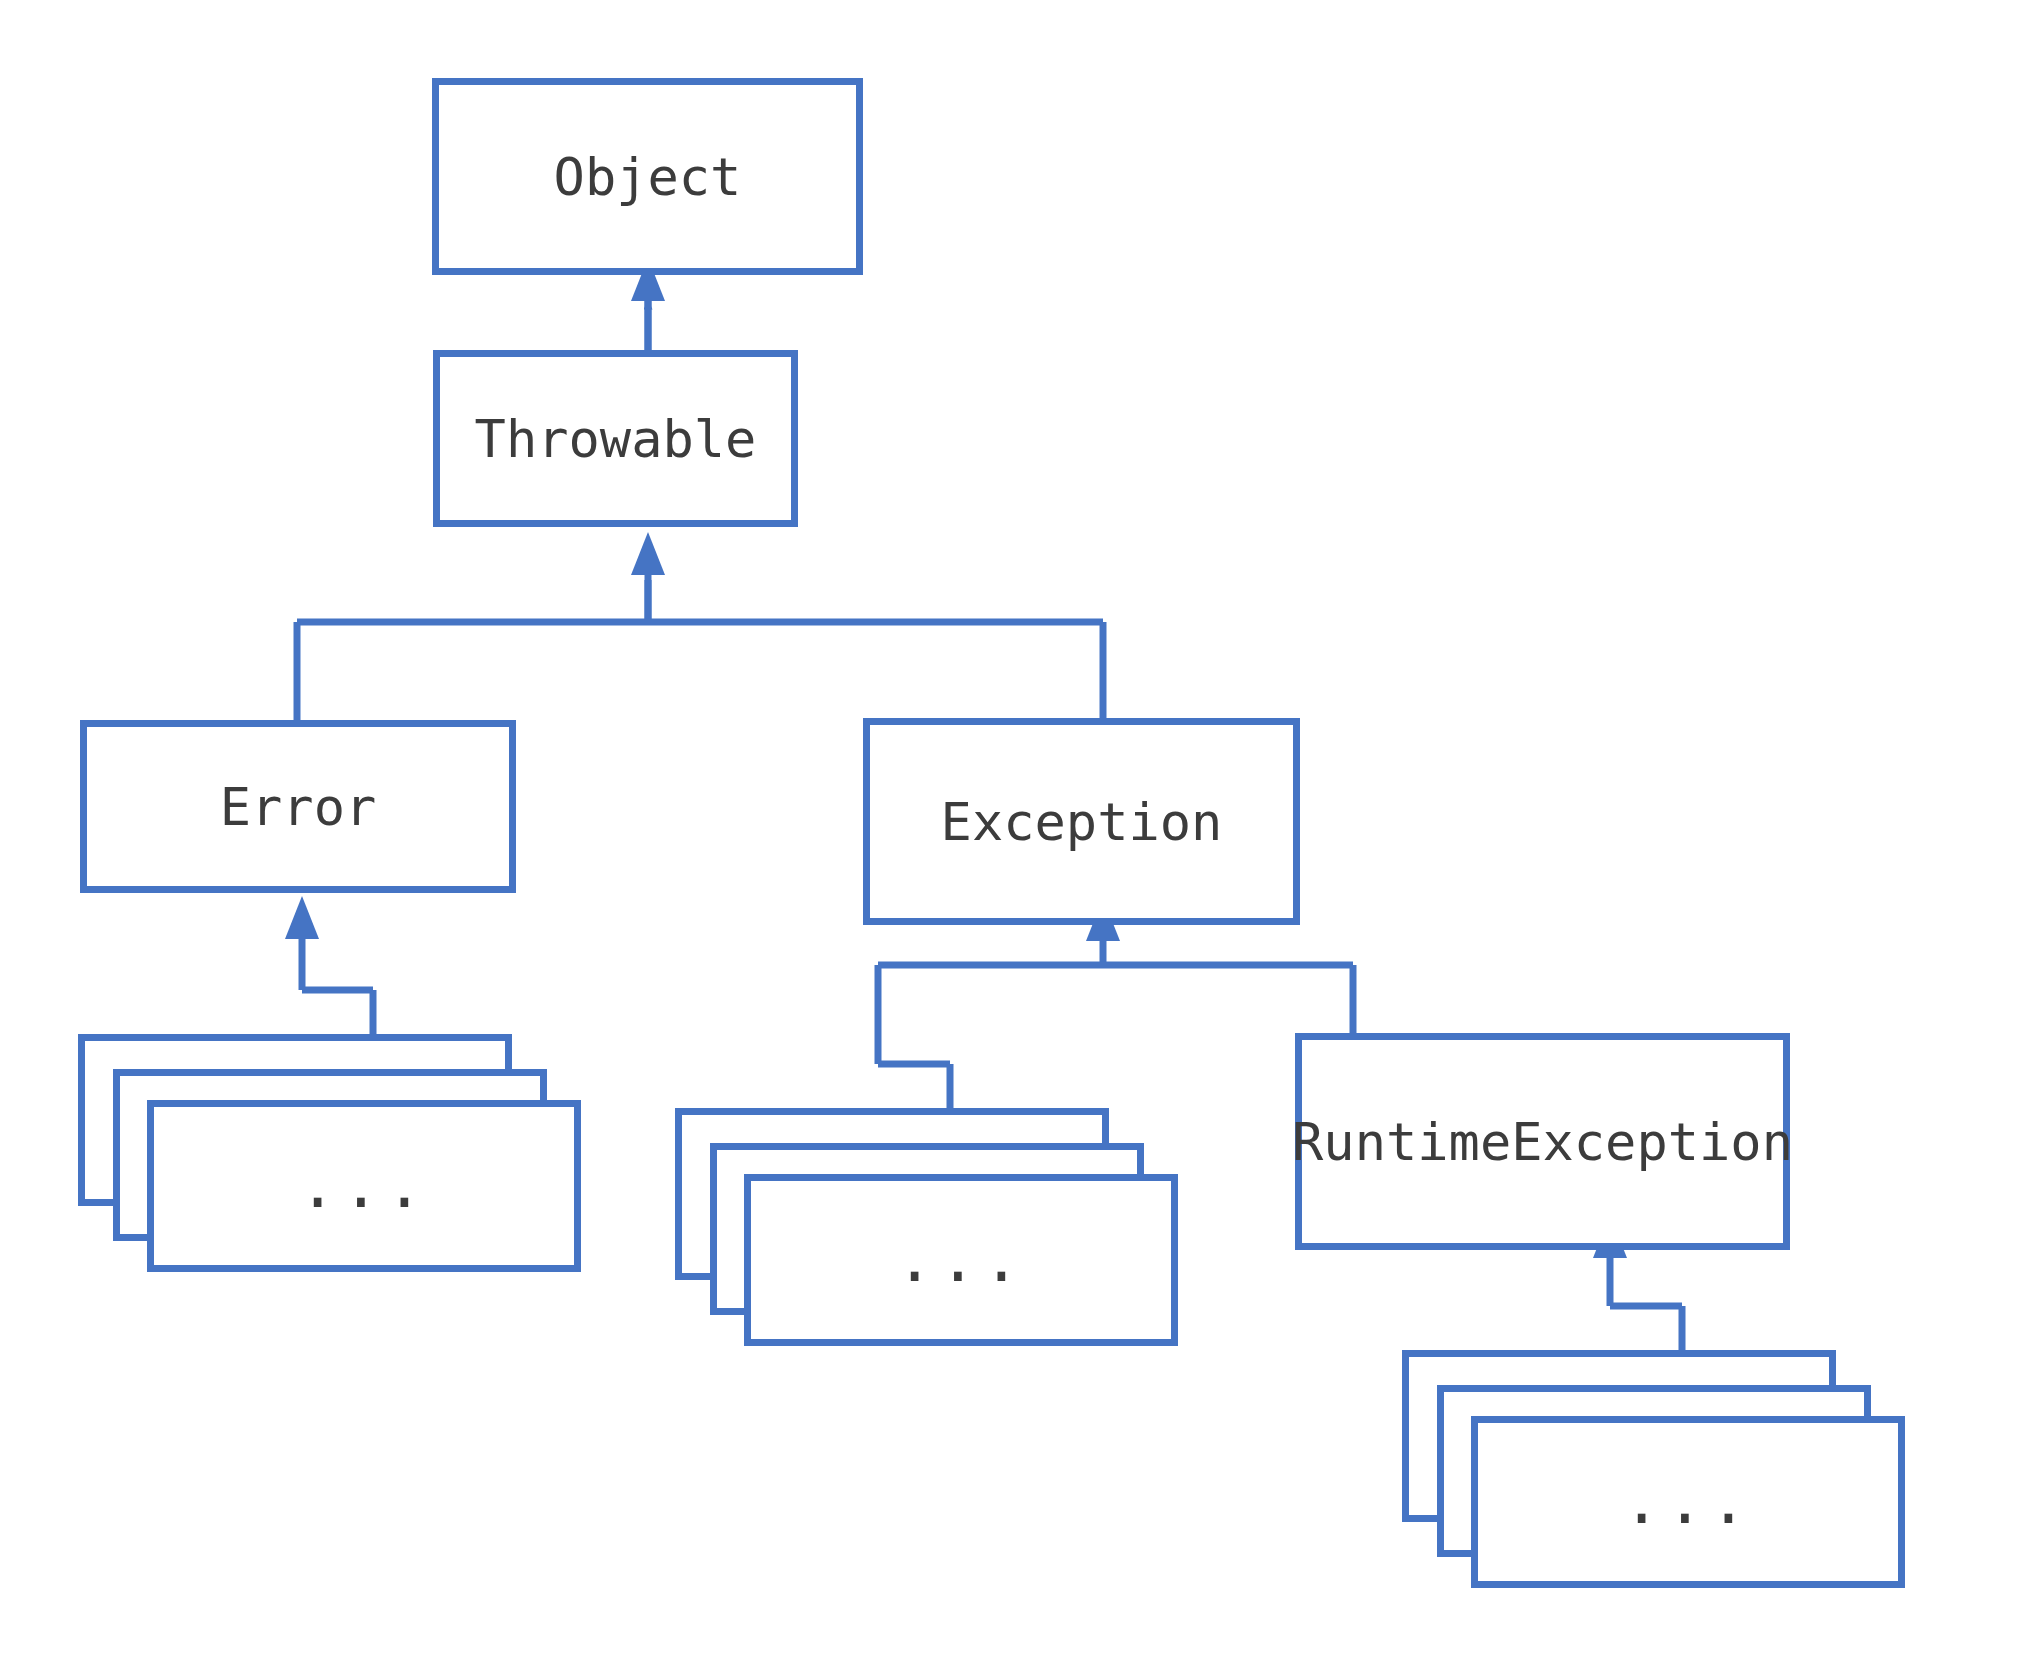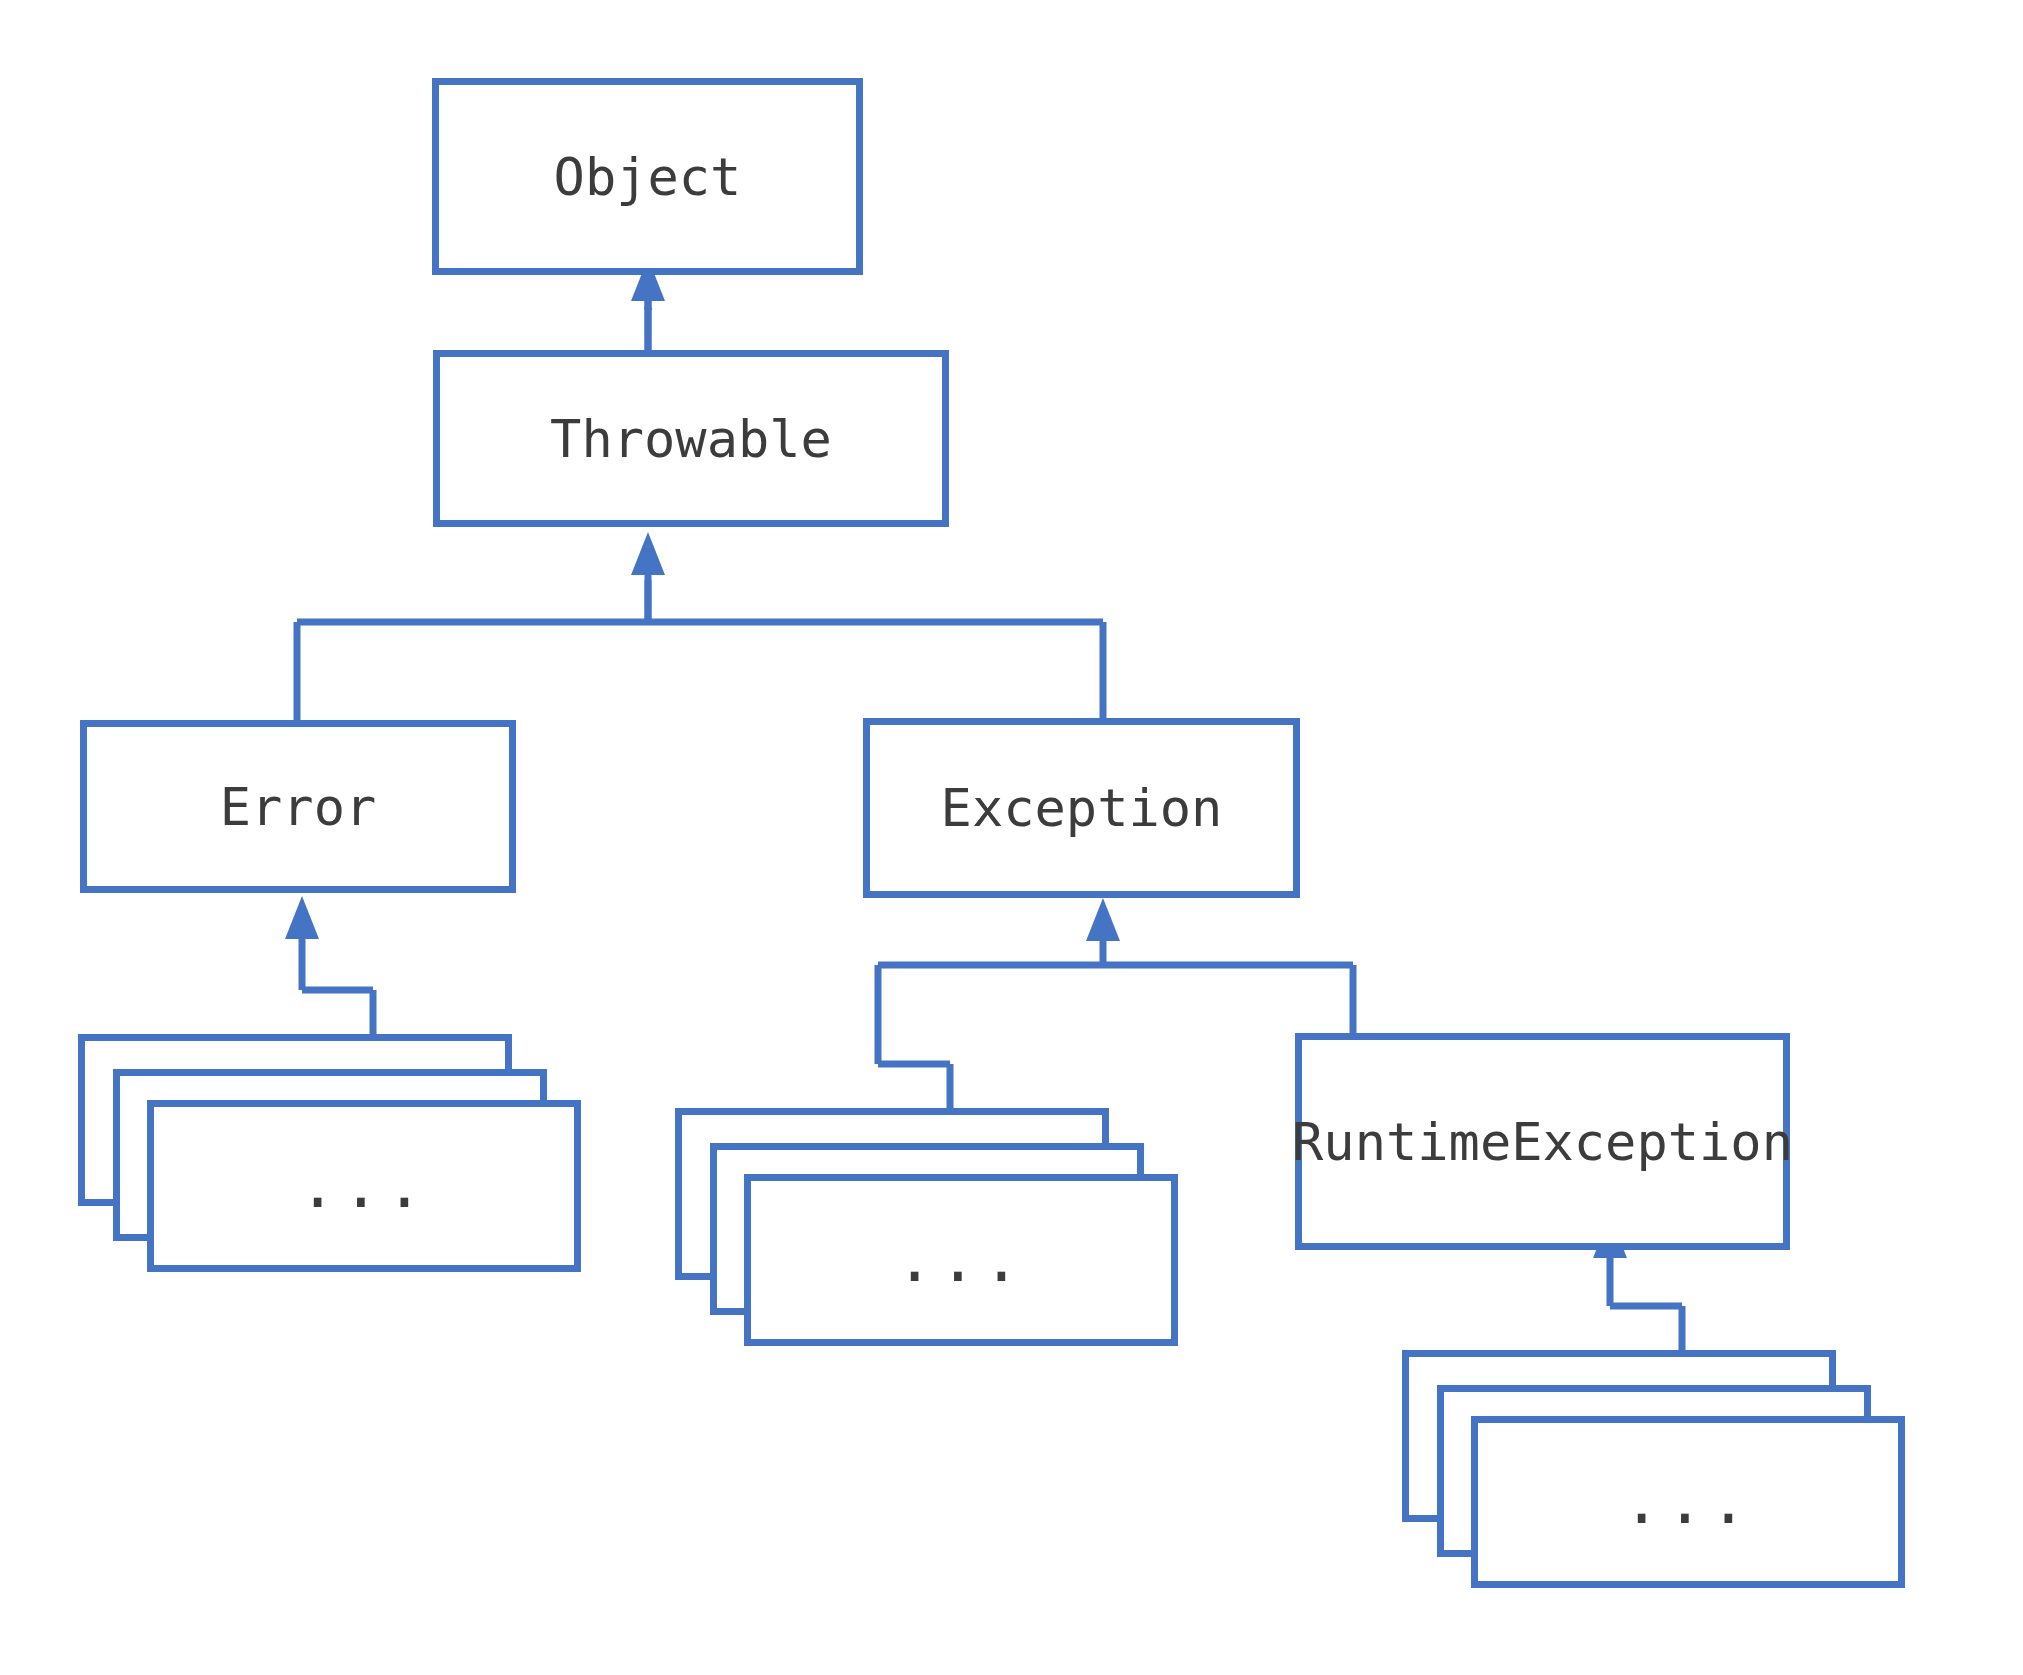--- a/index.html
+++ b/index.html
@@ -106,29 +106,29 @@
       <path d="M 1610 1258 L 1610 1306"></path>
       <path d="M 1610 1306 L 1682 1306"></path>
       <path d="M 1682 1306 L 1682 1484"></path>
     </g>
   </svg>
 
   <div class="node" style="left:432px; top:78px; width:431px; height:197px; font-size:52px;">
     <span class="node-label">Object</span>
   </div>
 
-  <div class="node" style="left:433px; top:350px; width:516px; height:177px; font-size:52px;">
+  <div class="node" style="left:433px; top:350px; width:365px; height:177px; font-size:52px;">
     <span class="node-label">Throwable</span>
   </div>
 
   <div class="node" style="left:80px; top:720px; width:436px; height:173px; font-size:52px;">
     <span class="node-label">Error</span>
   </div>
 
-  <div class="node" style="left:863px; top:718px; width:437px; height:180px; font-size:52px;">
+  <div class="node" style="left:863px; top:718px; width:437px; height:207px; font-size:52px;">
     <span class="node-label">Exception</span>
   </div>
 
   <div class="node" style="left:1295px; top:1033px; width:495px; height:217px; font-size:52px;">
     <span class="node-label">RuntimeException</span>
   </div>
 
   <div class="stack" style="left:78px; top:1034px; width:520px; height:260px;">
     <div class="node layer-back" style="width:434px; height:172px;"></div>
     <div class="node layer-mid" style="width:434px; height:172px;"></div>

